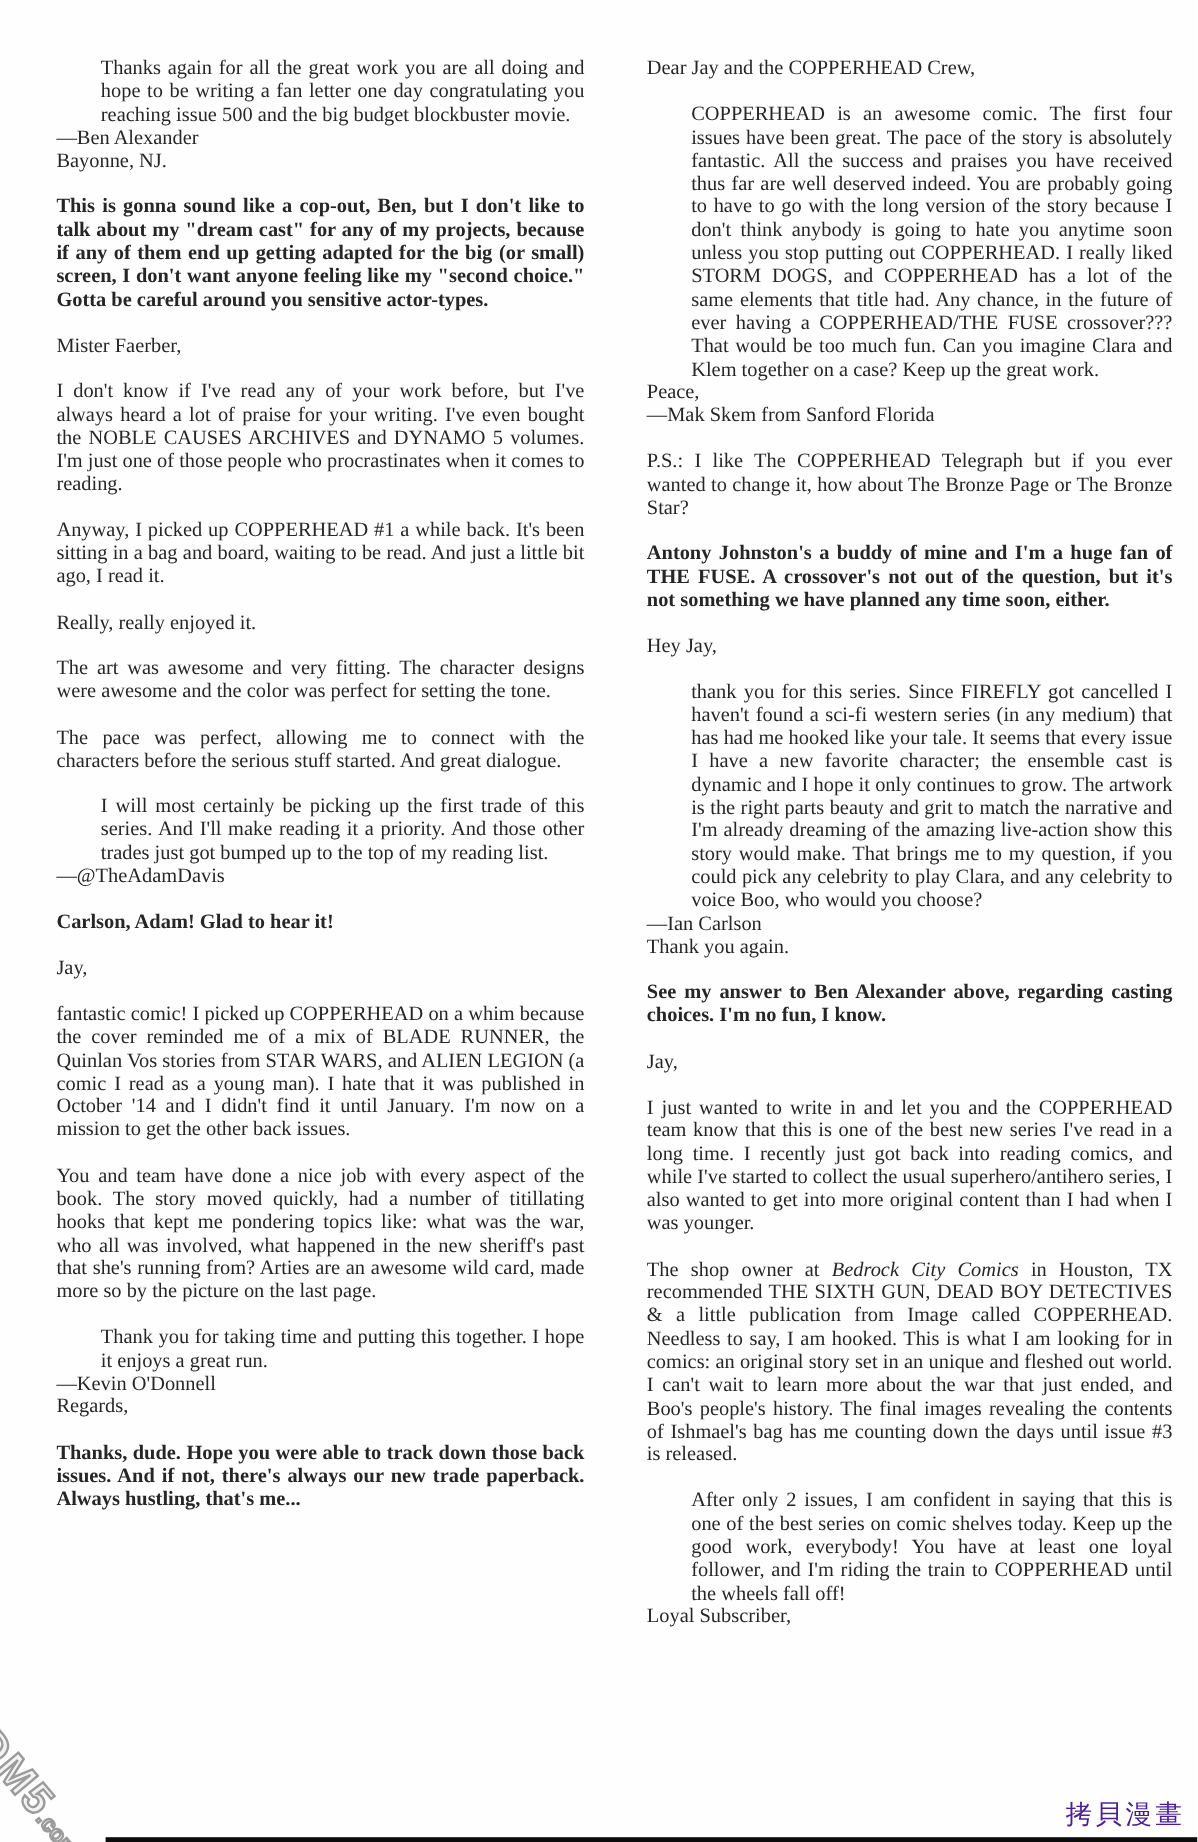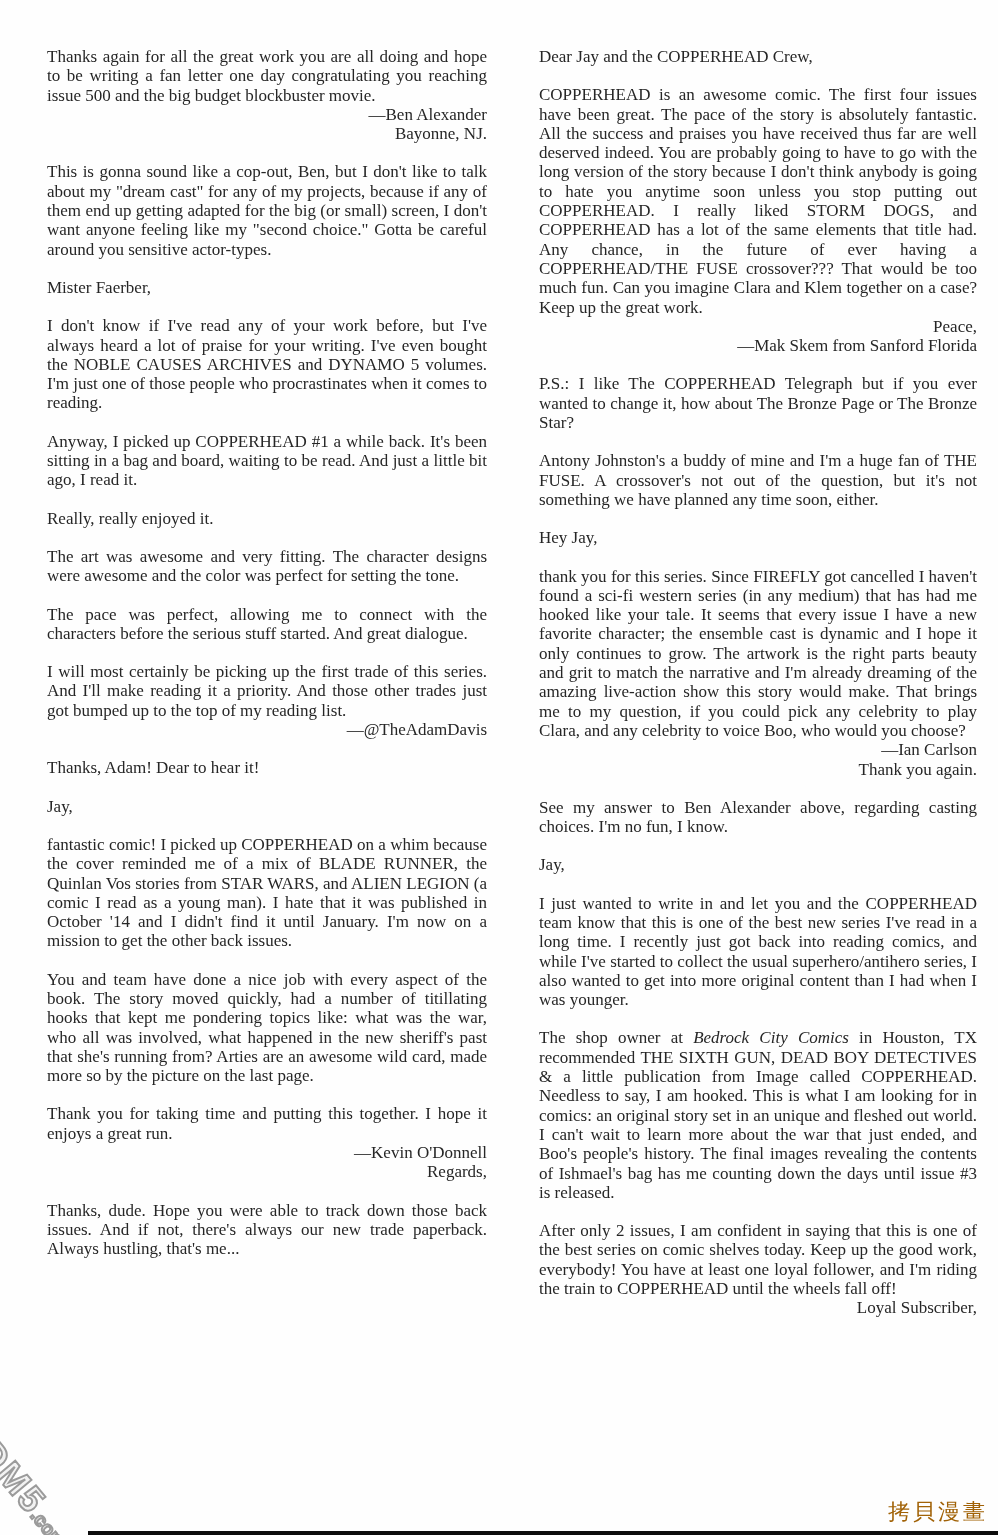--- a/index.html
+++ b/index.html
@@ -18,23 +18,23 @@
     font-size: 17px;
     line-height: 19.3px;
   }
   .col-left  { left: 47px;  width: 440px; }
   .col-right { left: 539px; width: 438px; }
   .col p {
     margin: 0 0 19px 0;
     text-align: justify;
     text-justify: inter-word;
   }
-  .col p.bold { font-weight: normal; }
-  .col p.tight { margin-bottom: 0; }
-  .col .sig { text-align: right; margin: 0 0 19px 0; }
+  .col p.bold { font-weight: bold; }
+  .col p.tight { margin-bottom: 0; margin-left: 37px; }
+  .col .sig { margin: 0 0 19px 0; }
   .italic { font-style: italic; }
 
   .dm5-watermark {
     position: absolute;
     left: 2px;
     top: 1432px;
     transform: rotate(50deg);
     transform-origin: left top;
     white-space: nowrap;
     color: #f2f2f2;
@@ -45,21 +45,21 @@
   }
   .dm5-main   { font-size: 36px; letter-spacing: 2px; }
   .dm5-suffix { font-size: 19px; }
 
   .site-watermark {
     position: absolute;
     right: 10px;
     bottom: 8px;
     font-size: 22px;
     letter-spacing: 3px;
-    color: #a16207;
+    color: #4c1d95;
     font-family: "Liberation Serif", serif;
     pointer-events: none;
   }
   .bottom-rule {
     position: absolute;
     left: 88px;
     right: 0;
     bottom: 0;
     height: 4px;
     background: #0c0c0c;
@@ -80,21 +80,21 @@
       <p class="normal">Mister Faerber,</p>
       <p class="normal">I don't know if I've read any of your work before, but I've always heard a lot of praise for your writing. I've even bought the NOBLE CAUSES ARCHIVES and DYNAMO 5 volumes. I'm just one of those people who procrastinates when it comes to reading.</p>
       <p class="normal">Anyway, I picked up COPPERHEAD #1 a while back. It's been sitting in a bag and board, waiting to be read. And just a little bit ago, I read it.</p>
       <p class="normal">Really, really enjoyed it.</p>
       <p class="normal">The art was awesome and very fitting. The character designs were awesome and the color was perfect for setting the tone.</p>
       <p class="normal">The pace was perfect, allowing me to connect with the characters before the serious stuff started. And great dialogue.</p>
       <p class="normal tight">I will most certainly be picking up the first trade of this series. And I'll make reading it a priority. And those other trades just got bumped up to the top of my reading list.</p>
       <div class="sig">
         <div>—@TheAdamDavis</div>
       </div>
-      <p class="bold">Thanks, Adam! Dear to hear it!</p>
+      <p class="bold">Carlson, Adam! Glad to hear it!</p>
       <p class="normal">Jay,</p>
       <p class="normal">fantastic comic! I picked up COPPERHEAD on a whim because the cover reminded me of a mix of BLADE RUNNER, the Quinlan Vos stories from STAR WARS, and ALIEN LEGION (a comic I read as a young man). I hate that it was published in October '14 and I didn't find it until January. I'm now on a mission to get the other back issues.</p>
       <p class="normal">You and team have done a nice job with every aspect of the book. The story moved quickly, had a number of titillating hooks that kept me pondering topics like: what was the war, who all was involved, what happened in the new sheriff's past that she's running from? Arties are an awesome wild card, made more so by the picture on the last page.</p>
       <p class="normal tight">Thank you for taking time and putting this together. I hope it enjoys a great run.</p>
       <div class="sig">
         <div>—Kevin O'Donnell</div>
         <div>Regards,</div>
       </div>
       <p class="bold">Thanks, dude. Hope you were able to track down those back issues. And if not, there's always our new trade paperback. Always hustling, that's me...</p>
     </div>

